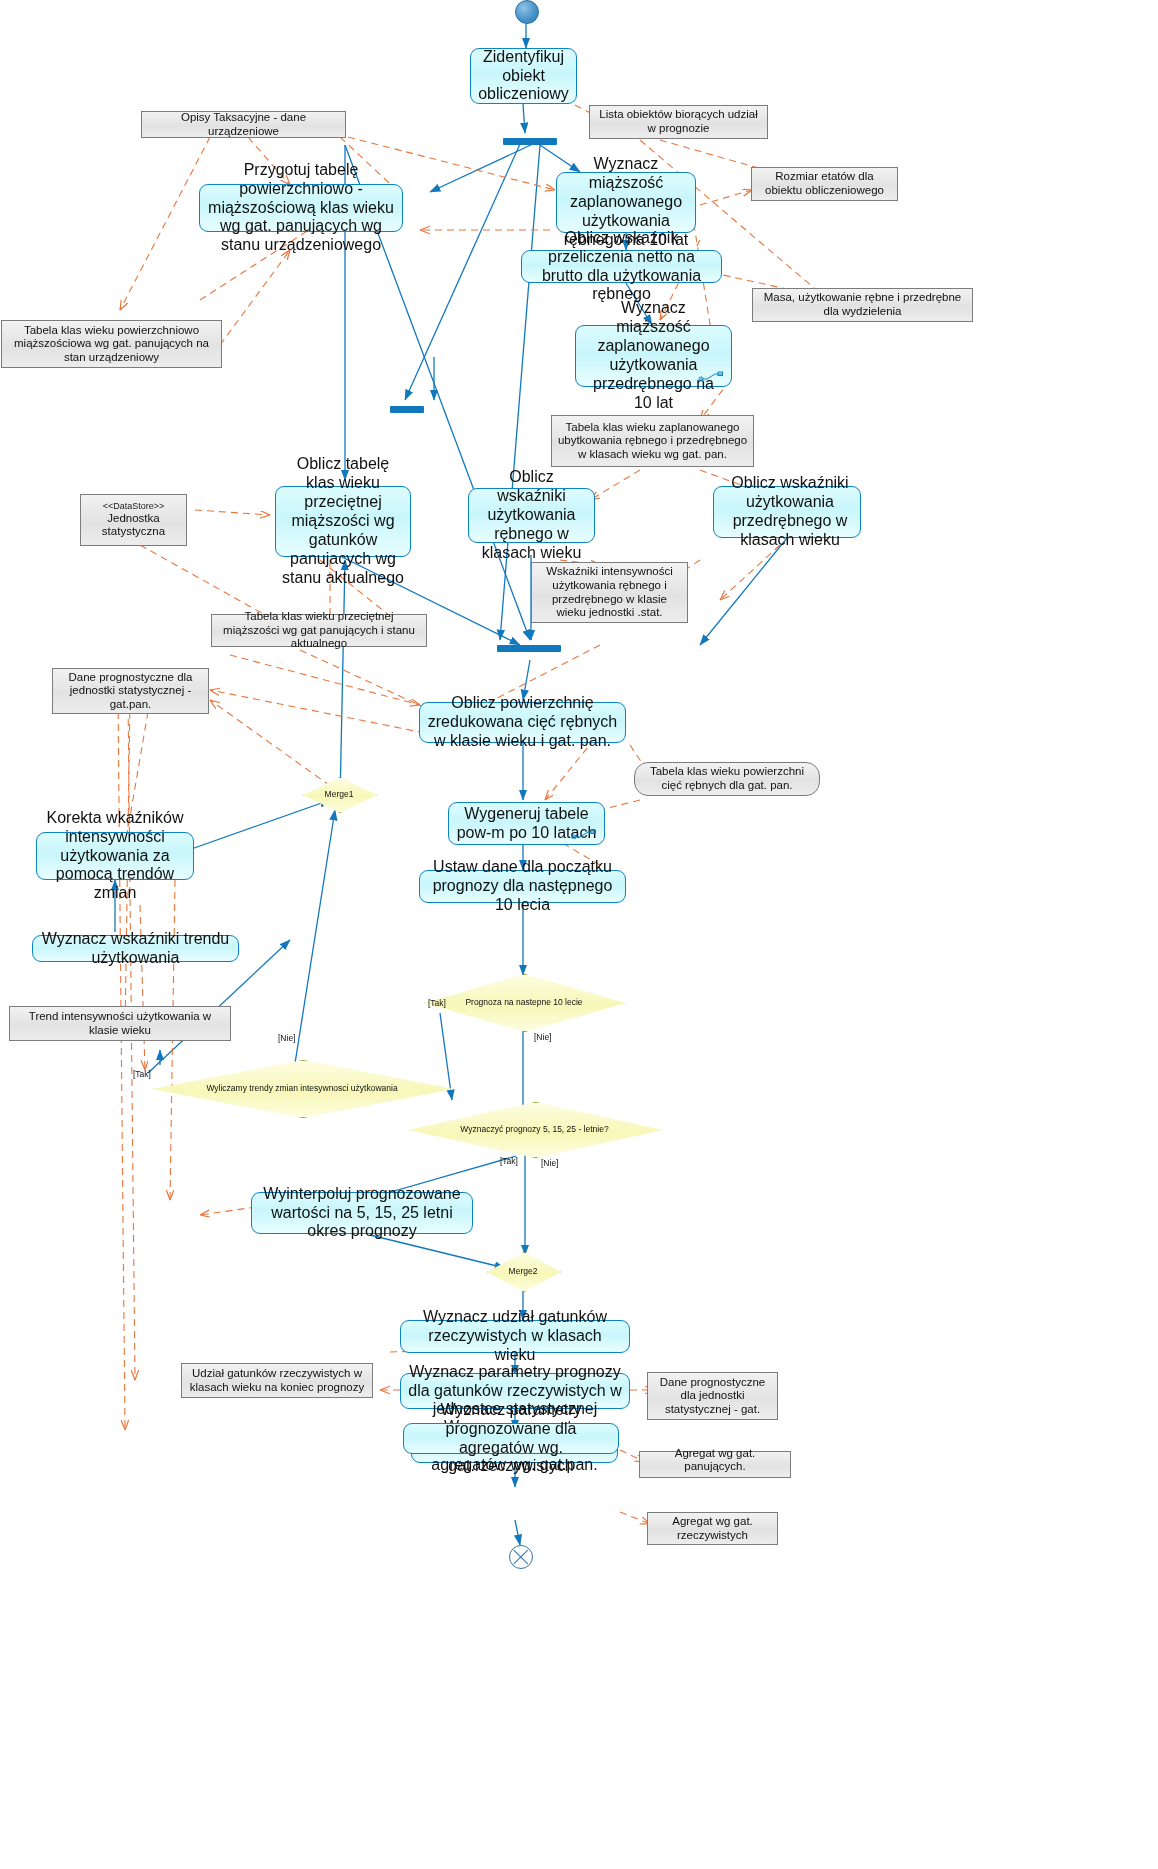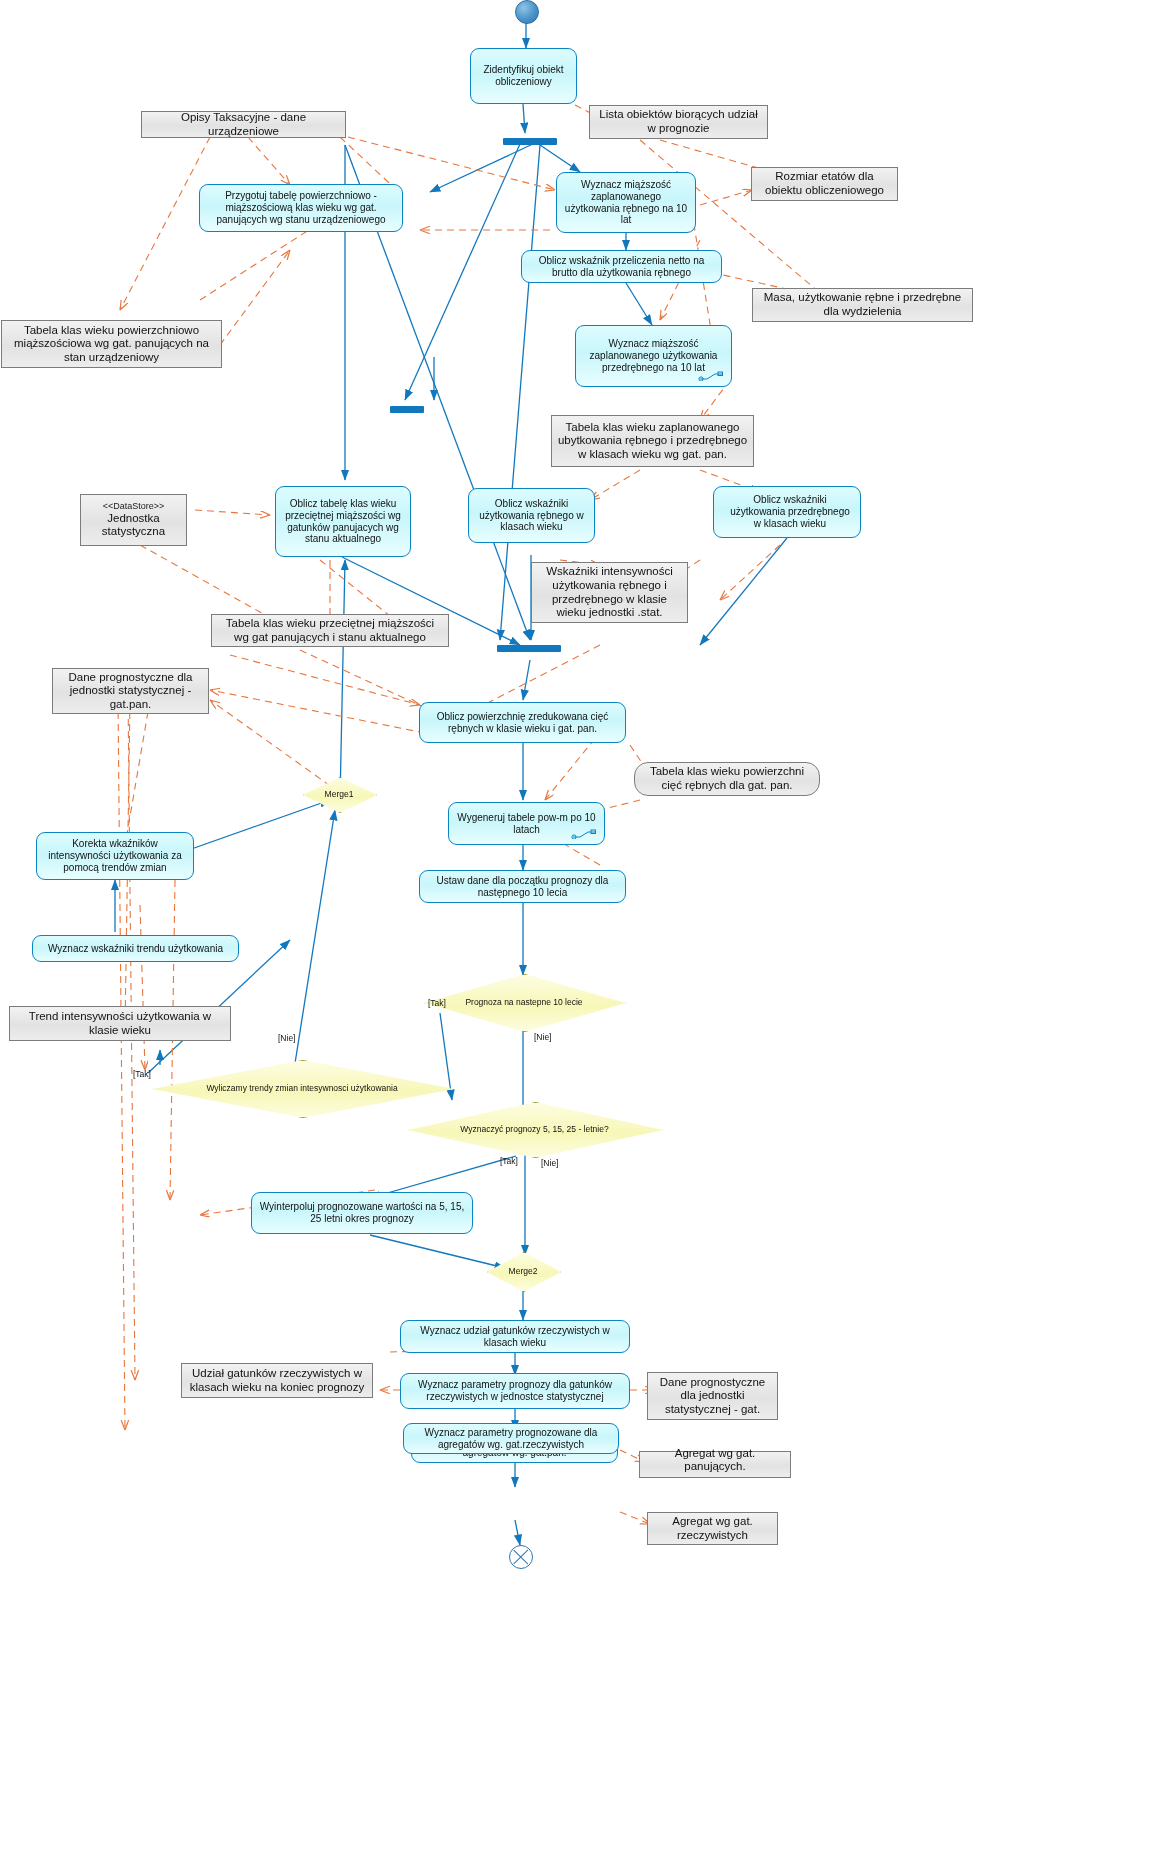--- a/index.html
+++ b/index.html
@@ -6,21 +6,21 @@
   body{font-family:"Liberation Sans",sans-serif;}
   #canvas{position:relative;width:1158px;height:1869px;overflow:hidden;background:#fff;}
   svg.edges{position:absolute;left:0;top:0;width:1158px;height:1869px;pointer-events:none;}
 
   .node{position:absolute;box-sizing:border-box;display:flex;align-items:center;
         justify-content:center;text-align:center;line-height:1.18;}
 
   
   .action{border:1px solid #0b84c4;border-radius:9px;
           background:linear-gradient(180deg,#ddfcfe 0%,#c8f6fb 45%,#e8feff 100%);
-          color:#111;font-size:10px;padding:4px 6px;}
+          color:#111;font-size:16px;padding:4px 6px;}
 
   
   .objnode{border:1px solid #7c7c7c;background:linear-gradient(180deg,#f2f2f2 0%,#e2e2e2 55%,#ededed 100%);
            color:#111;font-size:11.5px;padding:3px 5px;}
   .objnode .stereo{display:block;font-size:9px;color:#222;}
 
   
   .diamond{position:absolute;}
   .diamond .dshape{position:absolute;left:0;top:0;width:100%;height:100%;
         background:linear-gradient(180deg,#fdfde2 0%,#f7f7b8 55%,#fdfddf 100%);
@@ -264,21 +264,21 @@
 
   <div class="node objnode" style="left:80px;top:494px;width:107px;height:52px;flex-direction:column;">
     <span class="stereo">&lt;&lt;DataStore&gt;&gt;</span>
     <span>Jednostka statystyczna</span>
   </div>
 
   <div class="node objnode" style="left:531px;top:562px;width:157px;height:61px;">
     <span>Wskaźniki intensywności użytkowania rębnego i przedrębnego w klasie wieku jednostki .stat.</span>
   </div>
 
-  <div class="node objnode" style="left:211px;top:614px;width:238px;height:33px;">
+  <div class="node objnode" style="left:211px;top:614px;width:216px;height:33px;">
     <span>Tabela klas wieku przeciętnej miąższości wg gat panujących i stanu aktualnego</span>
   </div>
 
   <div class="node objnode" style="left:52px;top:668px;width:157px;height:46px;">
     <span>Dane prognostyczne dla jednostki statystycznej - gat.pan.</span>
   </div>
 
   <div class="node objnode" style="left:634px;top:762px;width:186px;height:34px;border-radius:14px;">
     <span>Tabela klas wieku powierzchni cięć rębnych dla gat. pan.</span>
   </div>

